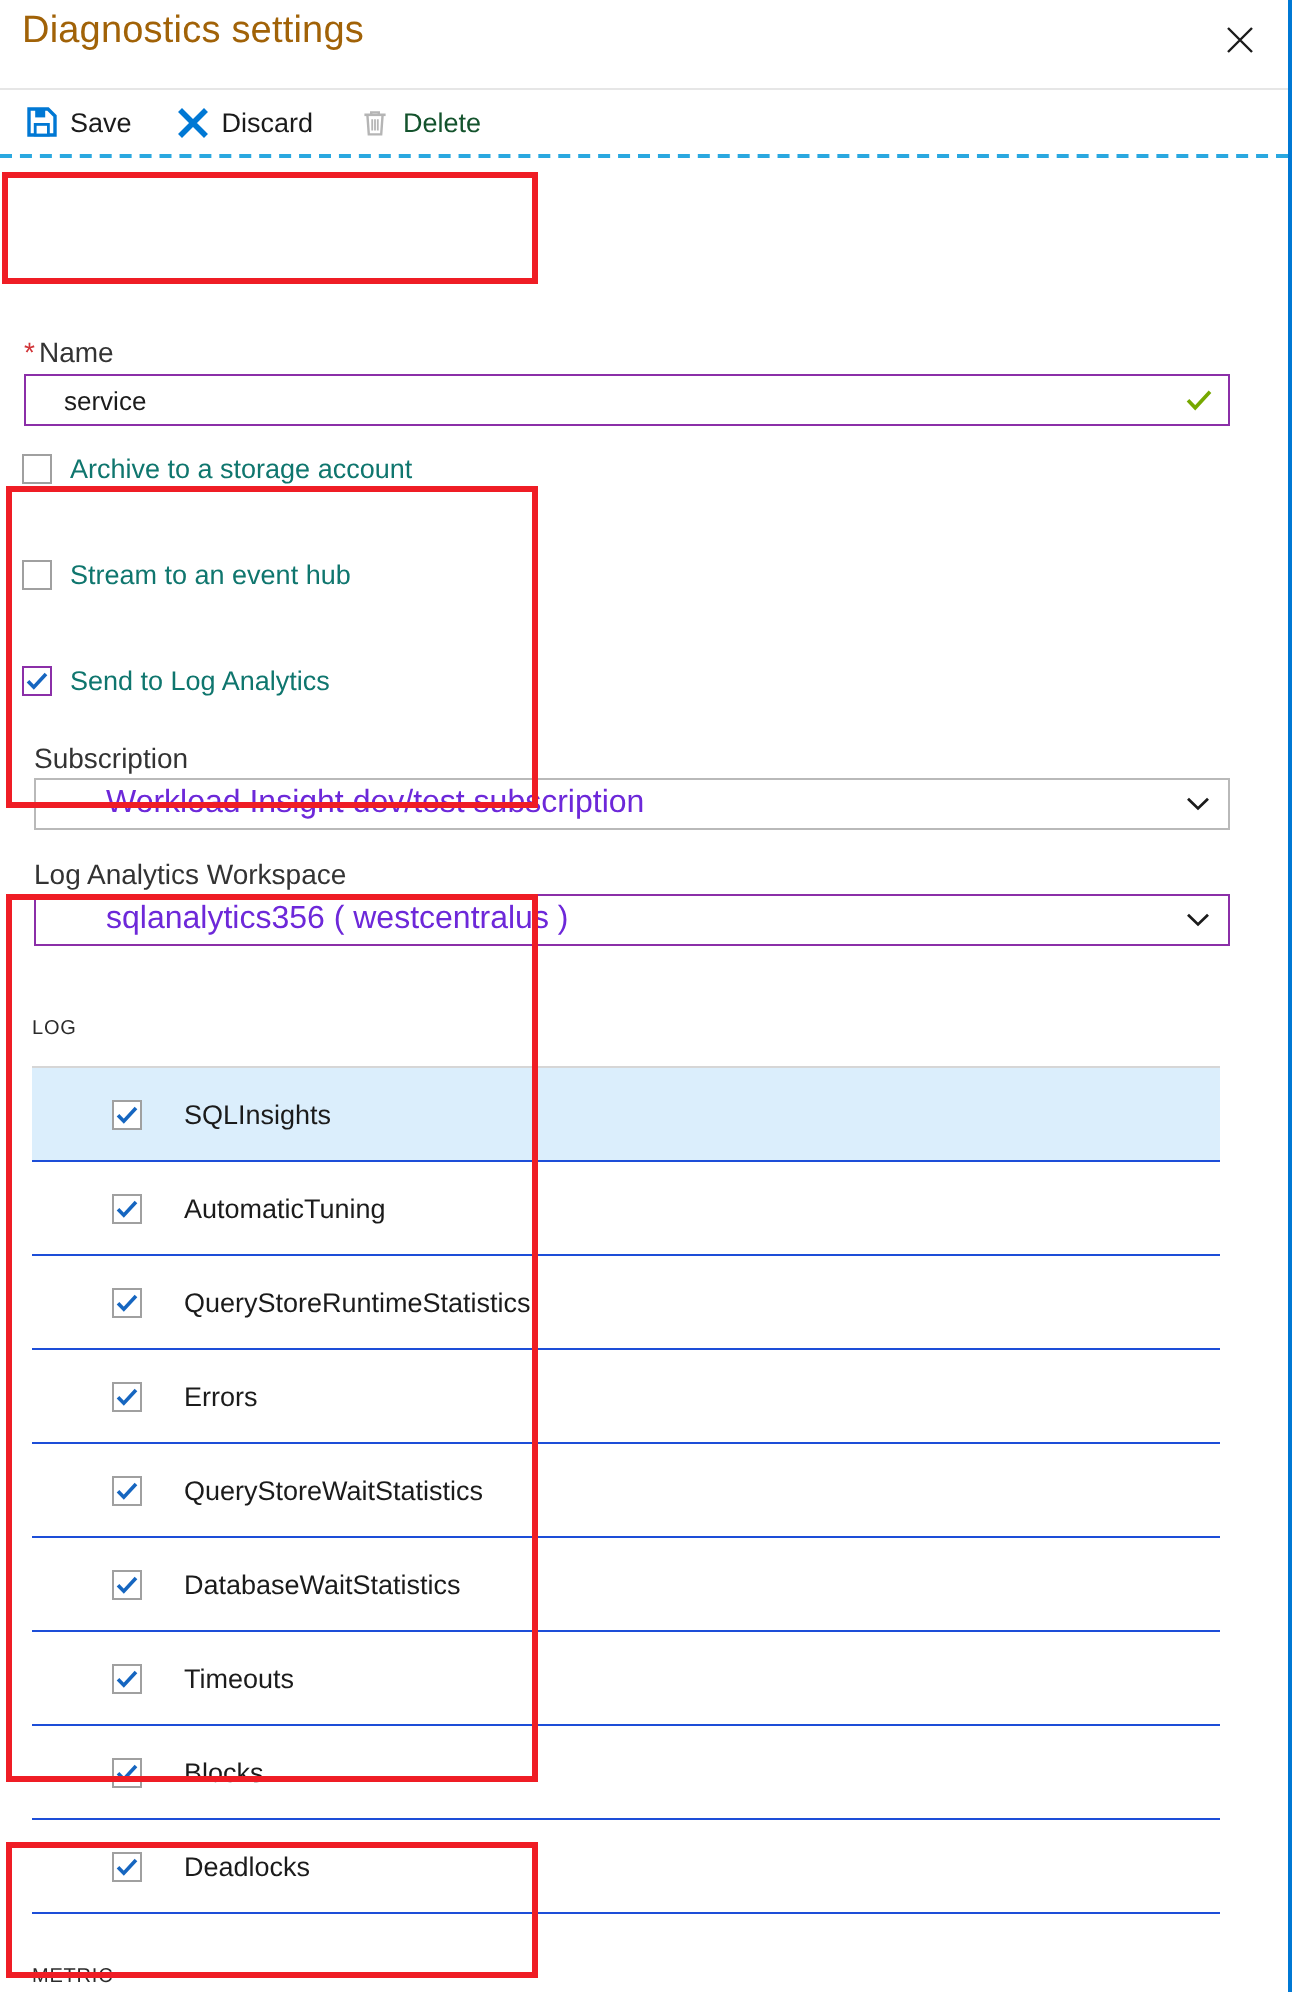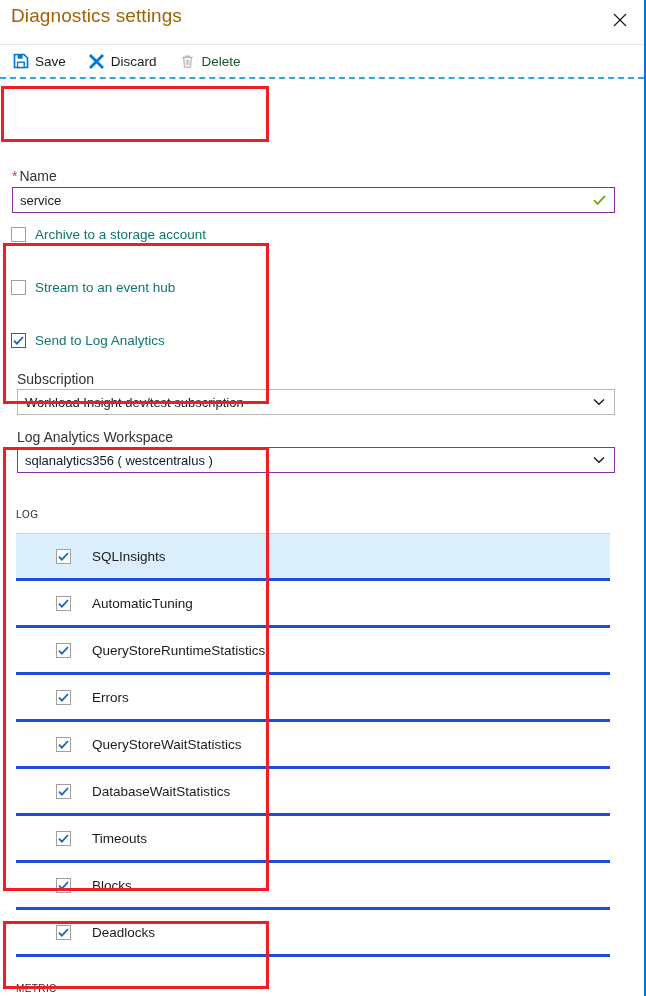--- a/index.html
+++ b/index.html
@@ -147,24 +147,25 @@
     height: 26px;
     border: 1px solid #b9b9b9;
     box-sizing: border-box;
     background: #ffffff;
     display: flex;
     align-items: center;
     cursor: pointer;
   }
   .select.accent { border-color: #8b2fa8; }
   .select .val {
-    font-size: 13px;
-    color: #0f172a;
+    font-size: 16px;
+    color: #6d28d9;
     padding-left: 7px;
     white-space: nowrap;
+    margin-left: 28px;
   }
   .chev {
     position: absolute;
     right: 9px;
     top: 50%;
     transform: translateY(-50%);
     display: flex;
   }
 
   
@@ -172,21 +173,21 @@
     font-size: 10px;
     letter-spacing: 0.4px;
     color: #2b2b2b;
     text-transform: uppercase;
   }
 
   
   .grid { border-top: 1px solid #d6d6d6; }
   .grid-row {
     height: 47px;
-    border-bottom: 3px solid #1d4ed8;
+    border-bottom: 1px solid #1d4ed8;
     display: flex;
     align-items: center;
     box-sizing: border-box;
     background: #ffffff;
     cursor: pointer;
   }
   .grid-row.sel { background: #dbeefc; }
   .grid-row .cbox { margin-left: 40px; }
   .grid-row .lbl {
     margin-left: 21px;
@@ -252,21 +253,21 @@
   </div>
 
   <div class="dashsep"></div>
 
   <div class="body">
 
     <div style="position:absolute; left:12px; top:91px;" class="field-label">
       <span class="req-star">*</span><span>Name</span>
     </div>
 
-    <div class="text-input" style="position:absolute; left:12px; top:110px; width:603px;" title="Enter a name">
+    <div class="text-input" style="position:absolute; left:12px; top:110px; width:603px;padding-left:12px;" title="Enter a name">
       <span class="val">service</span>
       <span class="ok-check">
         <svg width="13" height="11" viewBox="0 0 13 11" aria-hidden="true">
           <path d="M1 5.6 L4.6 9.4 L12 1.4" fill="none" stroke="#76a800" stroke-width="1.8"></path>
         </svg>
       </span>
     </div>
 
     <div class="cb-row" style="position:absolute; left:11px; top:150px;">
       <span class="cbox"></span>

